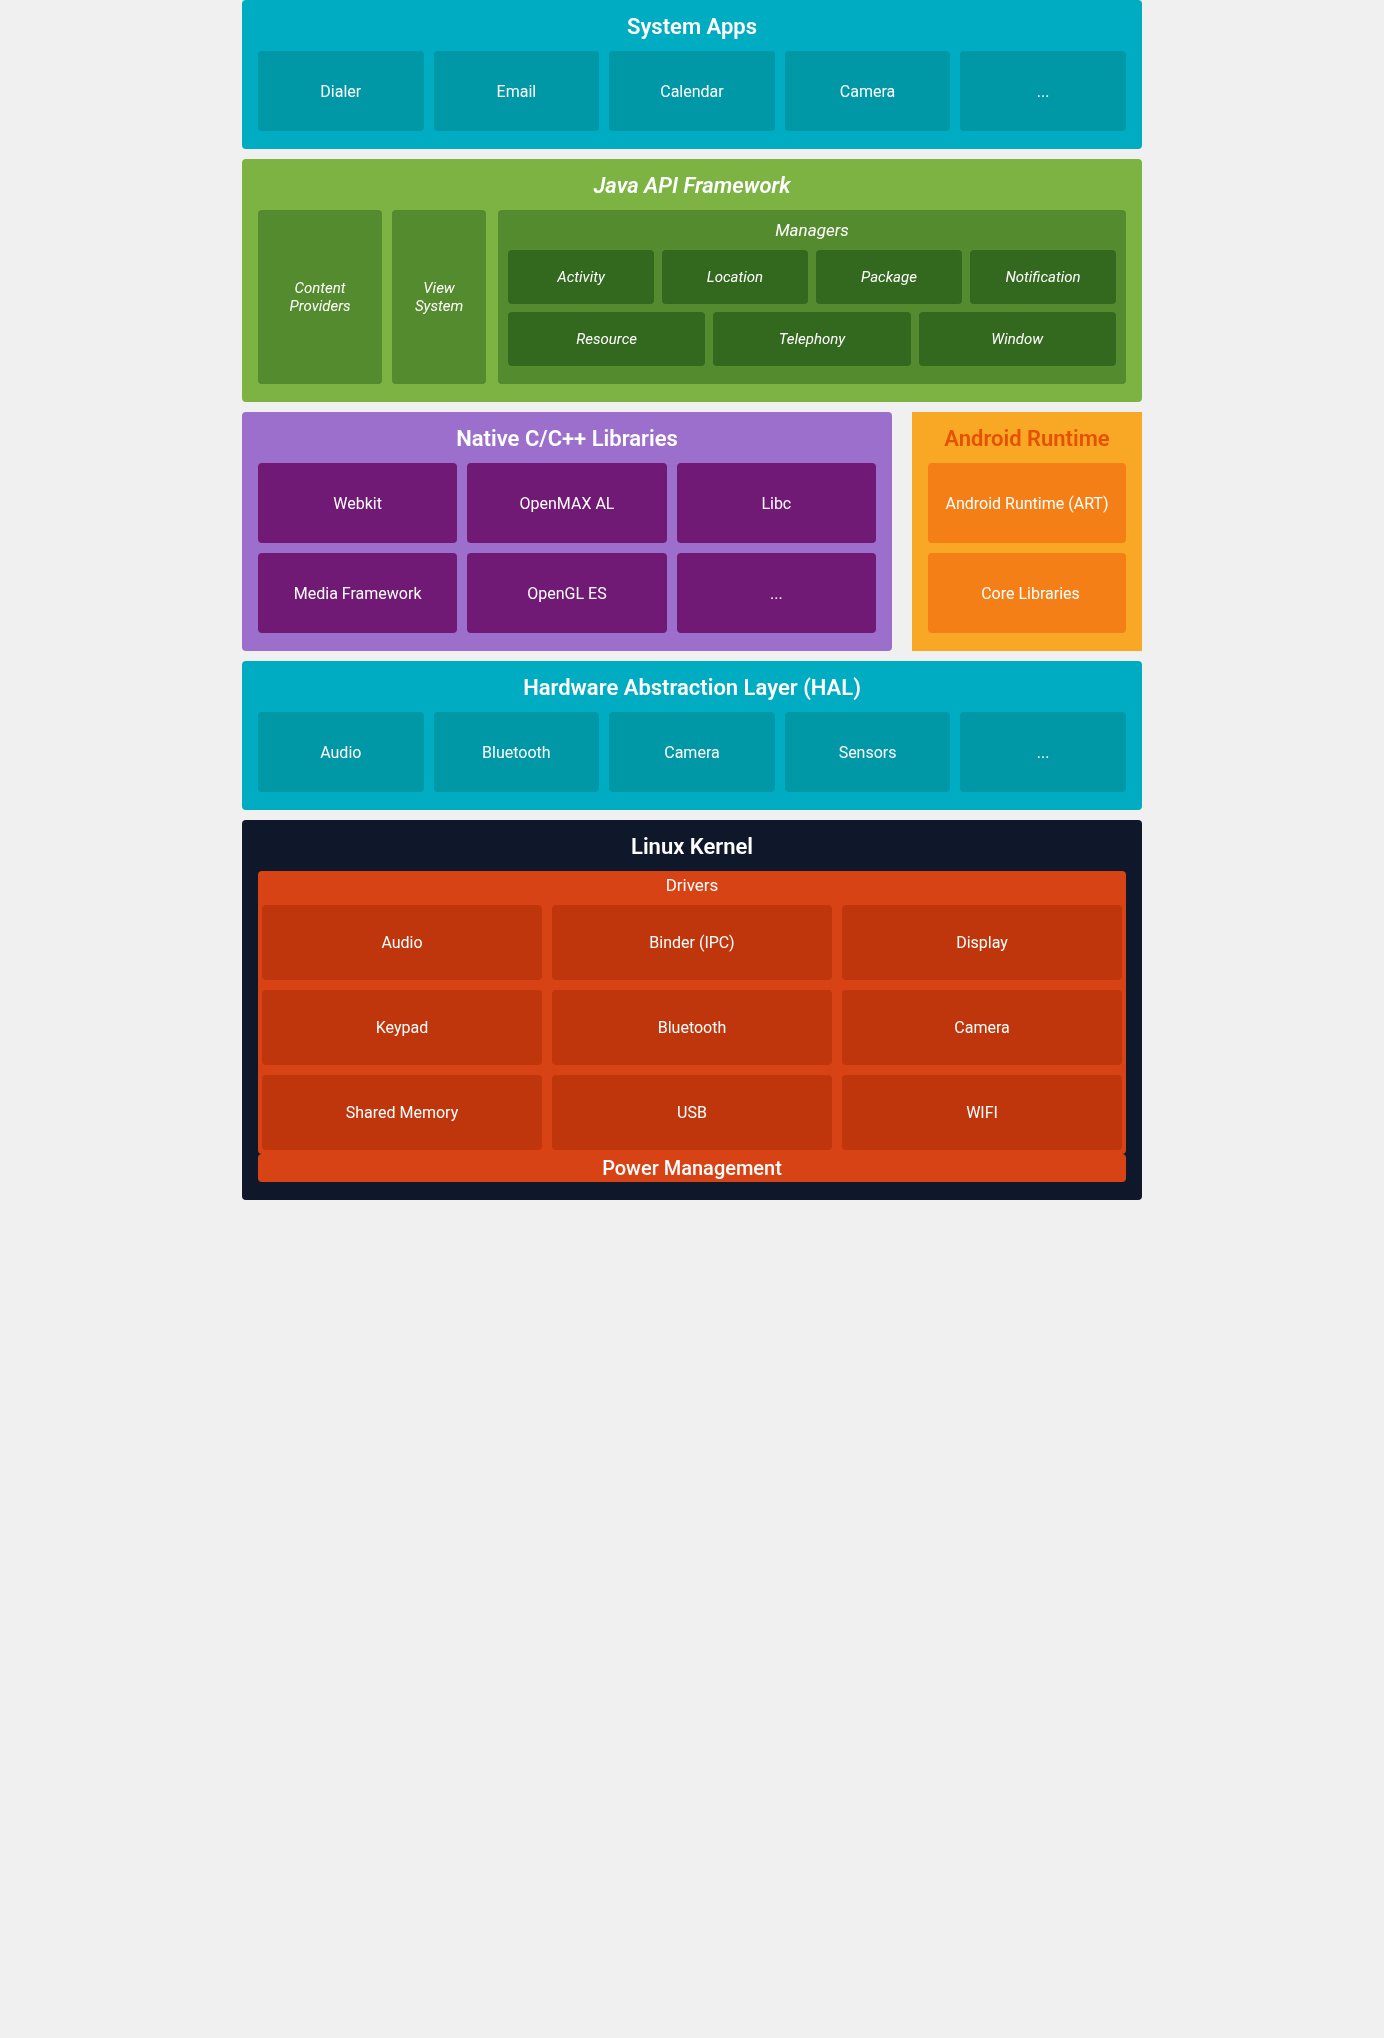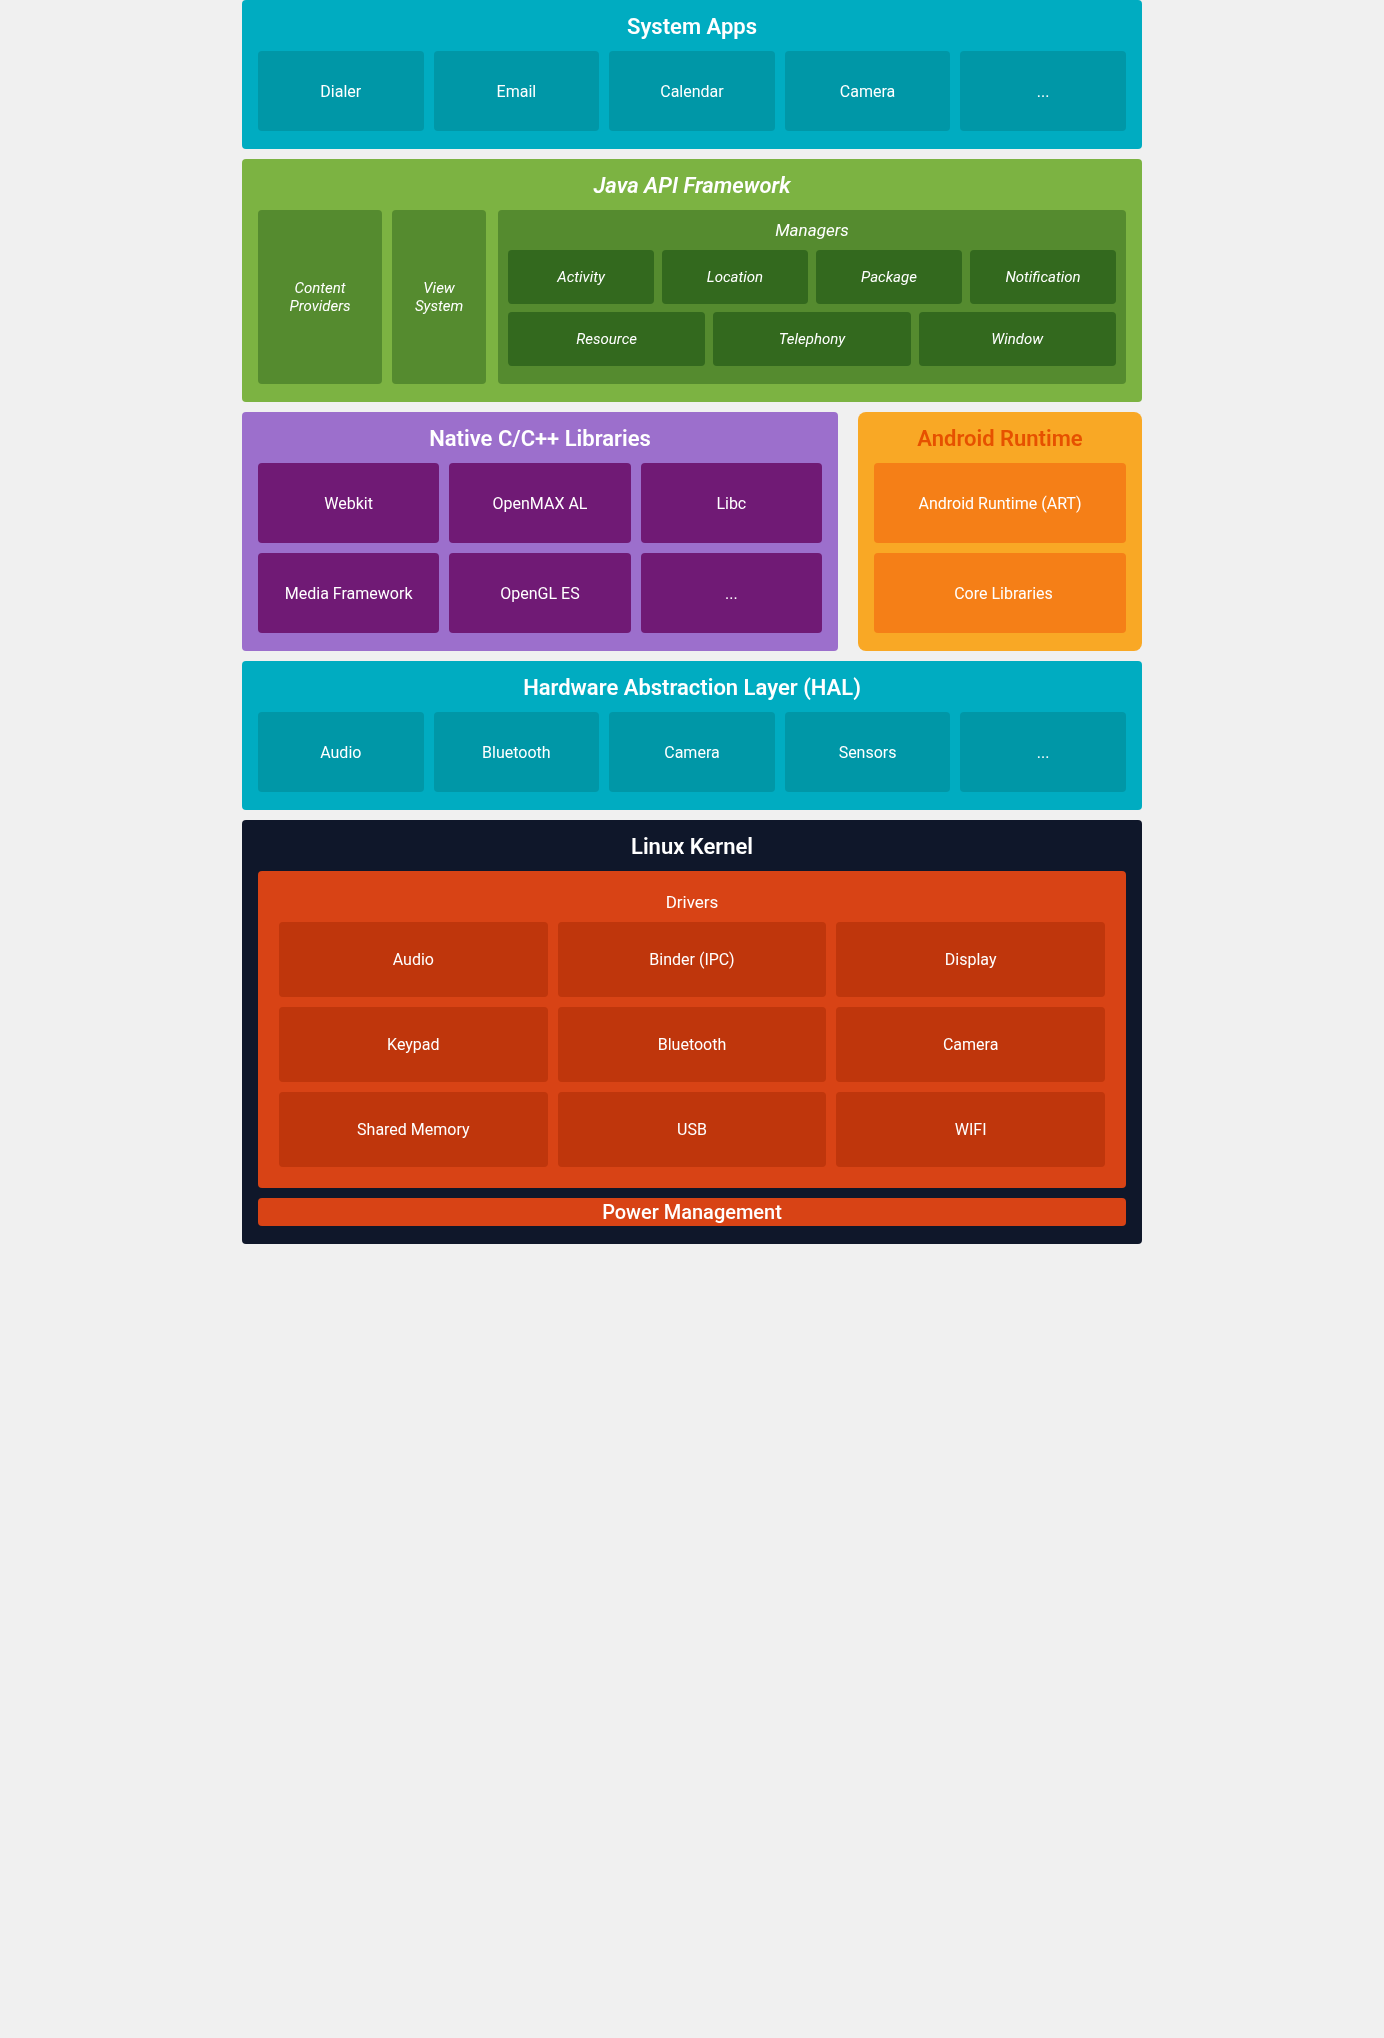--- a/index.html
+++ b/index.html
@@ -121,24 +121,24 @@
       grid-template-columns: 1fr 1fr 1fr;
       gap: 10px;
     }
     .native-tiles .tile {
       background: #701a75;
       min-height: 80px;
     }
 
     .android-runtime {
       background: #f9a825;
-      width: 284px;
+      width: 230px;
       flex-shrink: 0;
       padding: 14px 16px 18px;
-      border-radius: 8px;
+      border-radius: 0;
     }
     .android-runtime .layer-title {
       color: #e65100;
     }
     .android-runtime .tile {
       background: #f57f17;
       min-height: 80px;
       margin-bottom: 10px;
     }
     .android-runtime .tile:last-child {
@@ -164,22 +164,21 @@
     .linux-kernel {
       background: #0f172a;
     }
     .linux-kernel .layer-title {
       color: white;
     }
 
     .drivers-box {
       background: #d84315;
       border-radius: 4px;
-      padding: 21px;
-      margin-bottom: 10px;
+      padding: 4px;
     }
     .drivers-title {
       text-align: center;
       color: white;
       font-size: 17px;
       margin-bottom: 10px;
       font-weight: 400;
     }
     .drivers-grid {
       display: grid;

